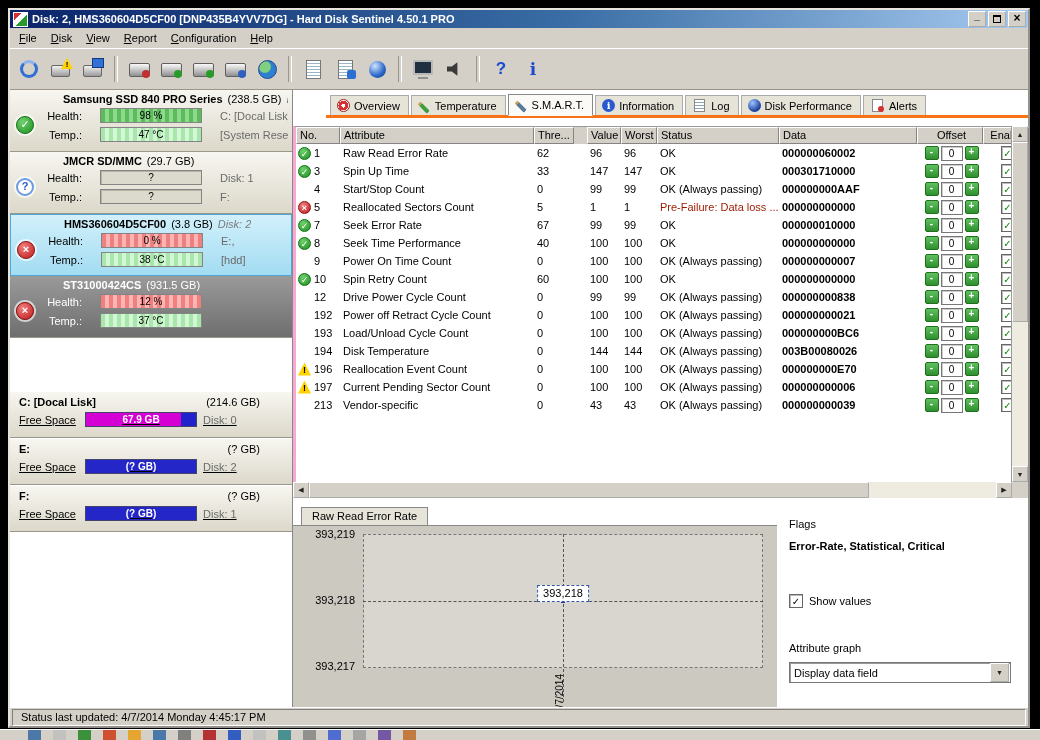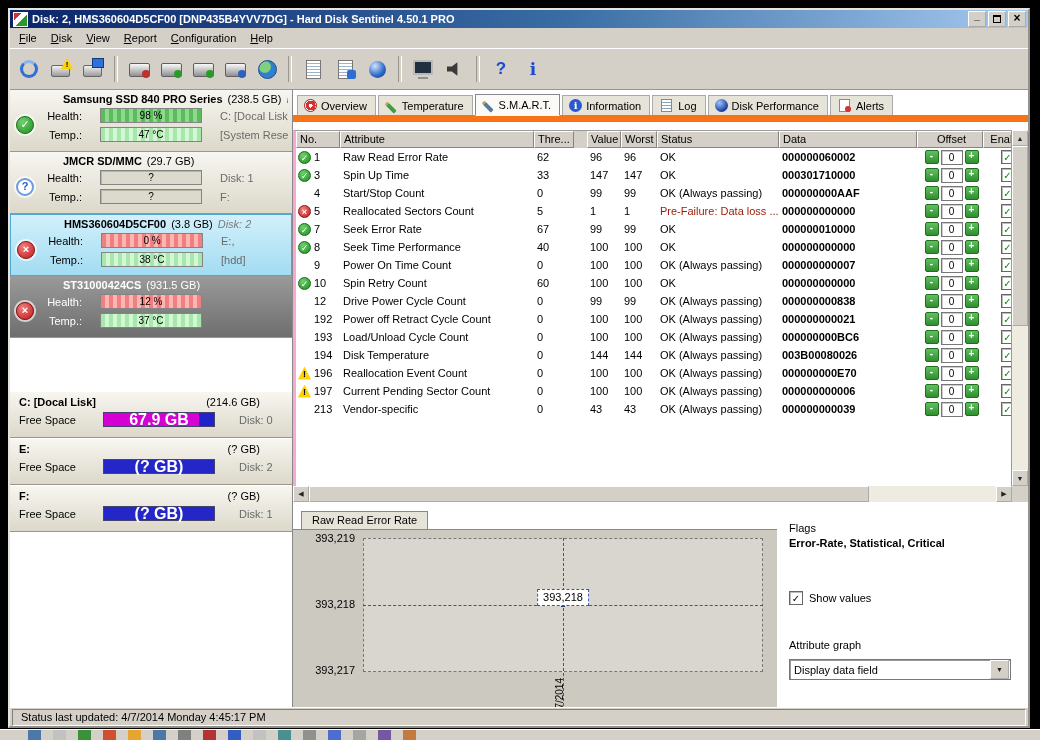--- a/index.html
+++ b/index.html
@@ -87,29 +87,29 @@
   .b-green{background:repeating-linear-gradient(90deg,#5cbc5c 0 4px,#8fd98f 4px 8px);box-shadow:none;}
   .b-ltgreen{background:repeating-linear-gradient(90deg,#a8e6ac 0 4px,#d2f7d4 4px 8px);box-shadow:none;}
   .b-red{background:repeating-linear-gradient(90deg,#ee8080 0 4px,#ffb4b4 4px 8px);box-shadow:none;}
   .side-gap{height:54px;background:#fff;}
   .side-fill{flex:1;background:#fff;}
   .part-panel{height:46px;box-sizing:border-box;padding:3px 4px 0 4px;border-bottom:1px solid #9a968c;
       background:linear-gradient(180deg,#f7f6f0,#dcd8ca);margin-bottom:1px;}
   .pp-head{display:flex;align-items:center;padding:1px 28px 2px 5px;}
   .pp-name{font-weight:bold;}
   .pp-size{margin-left:auto;}
-  .pp-row{display:grid;grid-template-columns:60px 112px 1fr;align-items:center;gap:24px;height:19px;padding-left:5px;}
-  .fbar{height:13px;line-height:13px;text-align:center;font-size:16px;font-weight:bold;color:#fff;border:1px solid #44446a;}
+  .pp-row{display:grid;grid-template-columns:60px 112px 1fr;align-items:center;gap:6px;height:19px;padding-left:5px;text-decoration:underline;}
+  .fbar{height:13px;line-height:13px;text-align:center;font-size:10px;font-weight:bold;color:#fff;border:1px solid #44446a;}
   .fb-magenta{background:linear-gradient(90deg,#d400d4 0 86%,#2222cc 86%);}
   .fb-blue{background:#2426c8;}
   .pp-right{color:#6a6a6a;}
 
   
   .main{flex:1;min-width:0;background:#fff;display:flex;flex-direction:column;}
-  .tabstrip{height:23px;flex:none;display:flex;align-items:flex-end;padding:2px 0 0 4px;border-bottom:7px solid #f97316;background:#fff;}
+  .tabstrip{height:23px;flex:none;display:flex;align-items:flex-end;padding:2px 0 0 4px;border-bottom:3px solid #f97316;background:#fff;margin-left:33px;}
   .tab{display:flex;align-items:center;padding:3px 8px 3px 6px;margin-right:2px;background:#e6e3d8;
        border:1px solid #aaa;border-bottom:none;white-space:nowrap;}
   .tab-sel{background:#fbfaf6;border:1px solid #888;border-bottom:1px solid #fbfaf6;margin-bottom:-1px;padding-bottom:4px;}
   .ti{width:13px;height:13px;margin-right:4px;flex:none;position:relative;}
   .ti-ov{border-radius:50%;border:1px solid #a02020;width:11px;height:11px;
          background:radial-gradient(circle,#fff 0 2px,#d43232 2px 5px,#fff 5px);}
   .ti-temp::before,.ti-smart::before{content:"";position:absolute;left:1px;top:2px;width:13px;height:4px;
          transform:rotate(45deg);transform-origin:left center;border-radius:1px;}
   .ti-temp::before{background:linear-gradient(90deg,#caa05a 0 18%,#3f9f3f 18%);}
   .ti-smart::before{background:linear-gradient(90deg,#caa05a 0 18%,#5a7a9a 18%);}
@@ -172,21 +172,21 @@
   .ylab{position:absolute;left:0;width:62px;text-align:right;font-size:11px;}
   .ylab-0{top:2px;} .ylab-1{top:68px;} .ylab-2{top:134px;}
   .crosshair-v{position:absolute;left:270px;top:8px;height:168px;border-left:1px dashed #555;}
   .crosshair-h{position:absolute;left:70px;top:75px;width:400px;border-top:1px dashed #555;}
   .dpoint{position:absolute;left:268px;top:73px;width:4px;height:4px;background:#223a8a;}
   .dlabel{position:absolute;left:270px;top:59px;transform:translateX(-50%);background:#fff;
           border:1px dashed #3355aa;padding:0 5px;line-height:15px;font-size:11px;}
   .xlab{position:absolute;left:261px;top:148px;writing-mode:vertical-rl;transform:rotate(180deg);font-size:10px;}
 
   .chart-right{flex:1;background:#fff;padding:12px 12px 0 12px;box-sizing:border-box;}
-  .flags-label{margin-bottom:3px;}
+  .flags-label{margin-bottom:10px;}
   .flags-value{font-weight:bold;}
   .cb-row{margin-top:42px;display:flex;align-items:center;gap:6px;}
   .cbx{width:12px;height:12px;background:#fff;border:1px solid #666;box-shadow:inset 1px 1px 0 #bbb;text-align:center;flex:none;}
   .cbx-true::before{content:"✓";font-weight:bold;font-size:10px;line-height:12px;}
   .ag-label{margin-top:34px;}
   .combo{margin-top:8px;width:222px;height:21px;box-sizing:border-box;background:#fff;border:1px solid #777;
          box-shadow:inset 1px 1px 0 #999;display:flex;align-items:center;}
   .combo-text{flex:1;padding-left:4px;white-space:nowrap;overflow:hidden;}
   .combo-btn{width:17px;height:17px;flex:none;margin-right:1px;background:#d4d0c8;border:1px outset #fff;
              display:flex;align-items:center;justify-content:center;font-size:7px;color:#222;}

